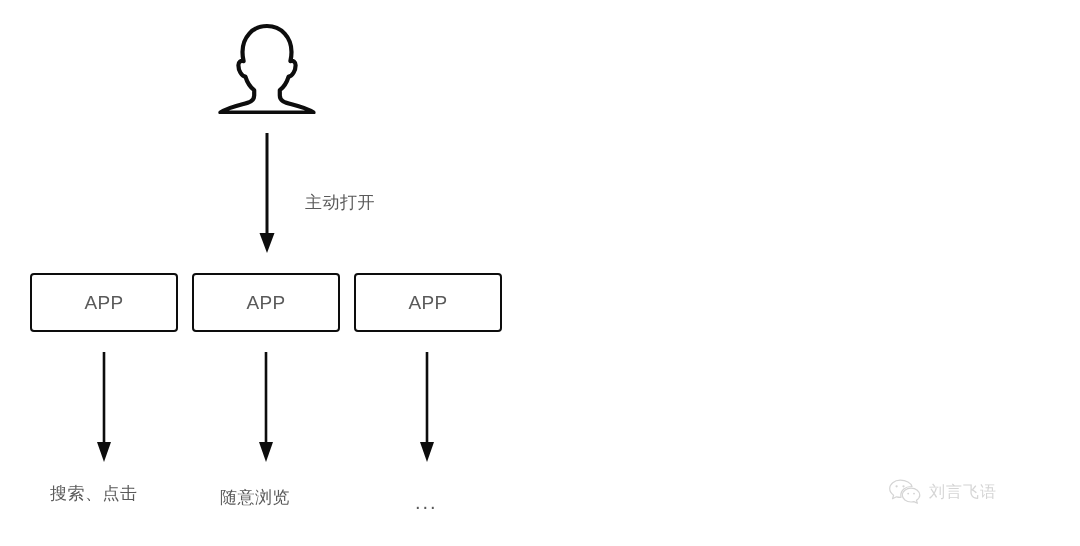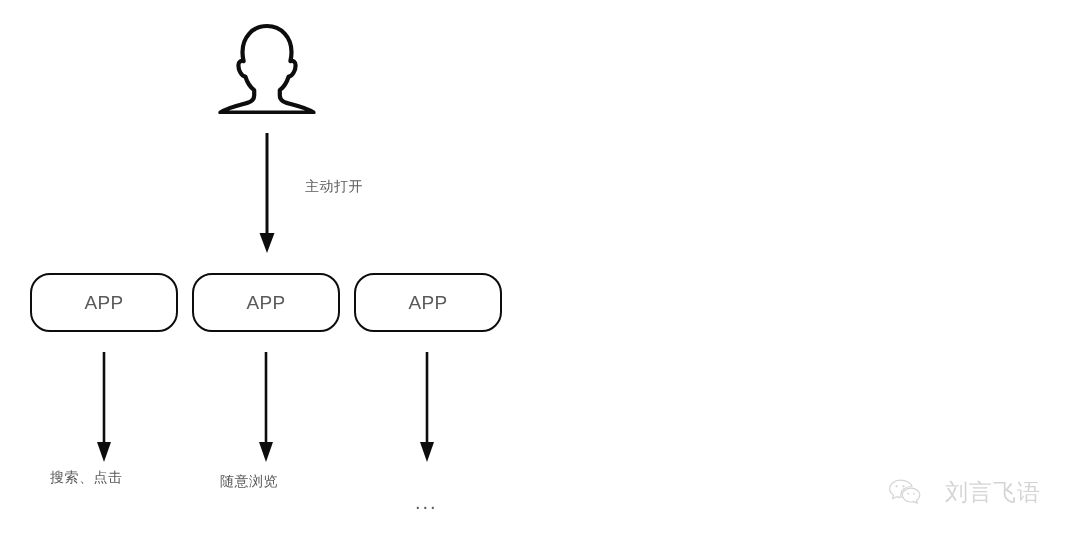--- a/index.html
+++ b/index.html
@@ -33,21 +33,21 @@
     width: 110px;
     height: 92px;
   }
   .avatar svg { display: block; width: 100%; height: 100%; }
 
   
   .box {
     position: absolute;
     box-sizing: border-box;
     border: 2.5px solid #0d0d0d;
-    border-radius: 20px;
+    border-radius: 4px;
     background: #ffffff;
     display: flex;
     align-items: center;
     justify-content: center;
     color: #5a5a5a;
     font-size: 19px;
     letter-spacing: 0.3px;
   }
 
   
@@ -55,42 +55,41 @@
   .arrow svg { display: block; overflow: visible; }
 
   
   .label {
     position: absolute;
     color: #5a5a5a;
     font-size: 18px;
     white-space: nowrap;
     line-height: 1;
   }
-  .label.cn { font-size: 14px; letter-spacing: 0.5px; }
+  .label.cn { font-size: 17px; letter-spacing: 0.5px; margin-top: 15px; }
   .label.dots {
     font-size: 20px;
     letter-spacing: 2px;
   }
 
   
   #watermark {
     position: absolute;
     left: 888px;
     top: 478px;
     display: flex;
     align-items: center;
     gap: 7px;
     opacity: 0.78;
   }
   #watermark .wm-text {
     color: #c9c9c9;
-    font-size: 23px;
+    font-size: 16px;
     letter-spacing: 1px;
     line-height: 1;
-    margin-left: 16px;
   }
   #watermark .wm-logo { width: 34px; height: 28px; display:block; }
 </style>
 </head>
 <body>
 
 <div id="canvas">
 
   <div class="panel" id="panel-left">
 

